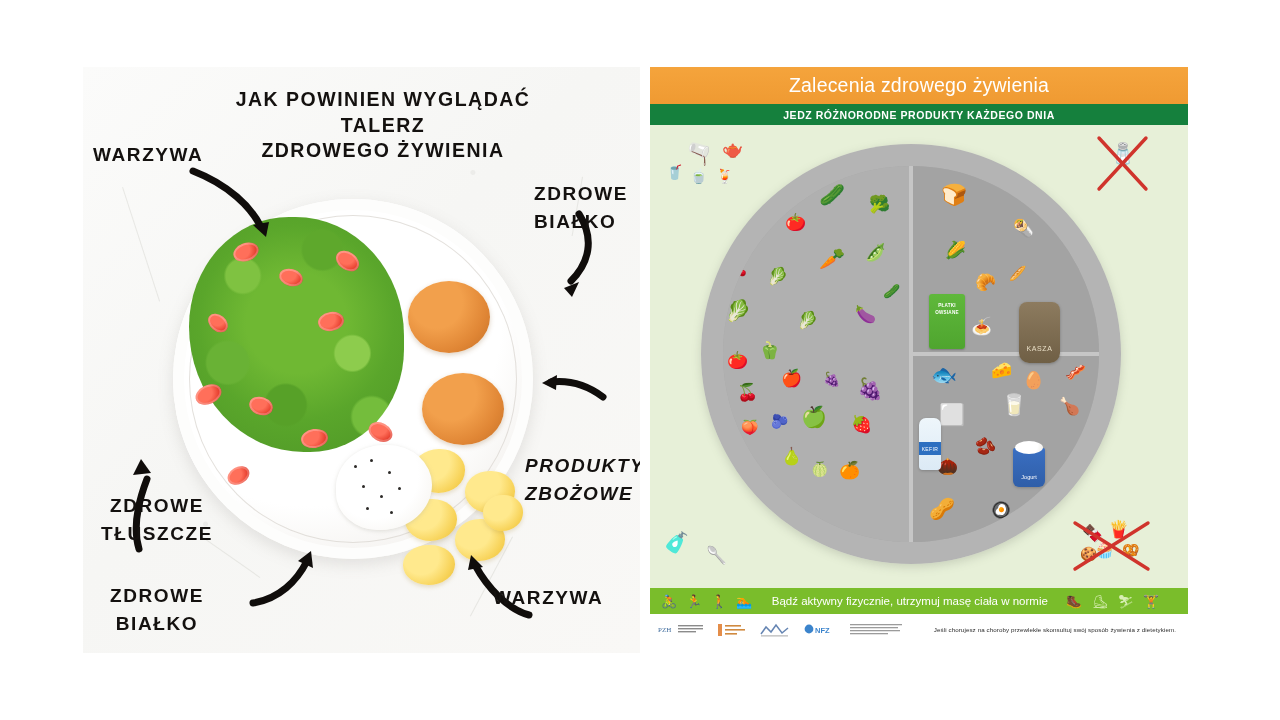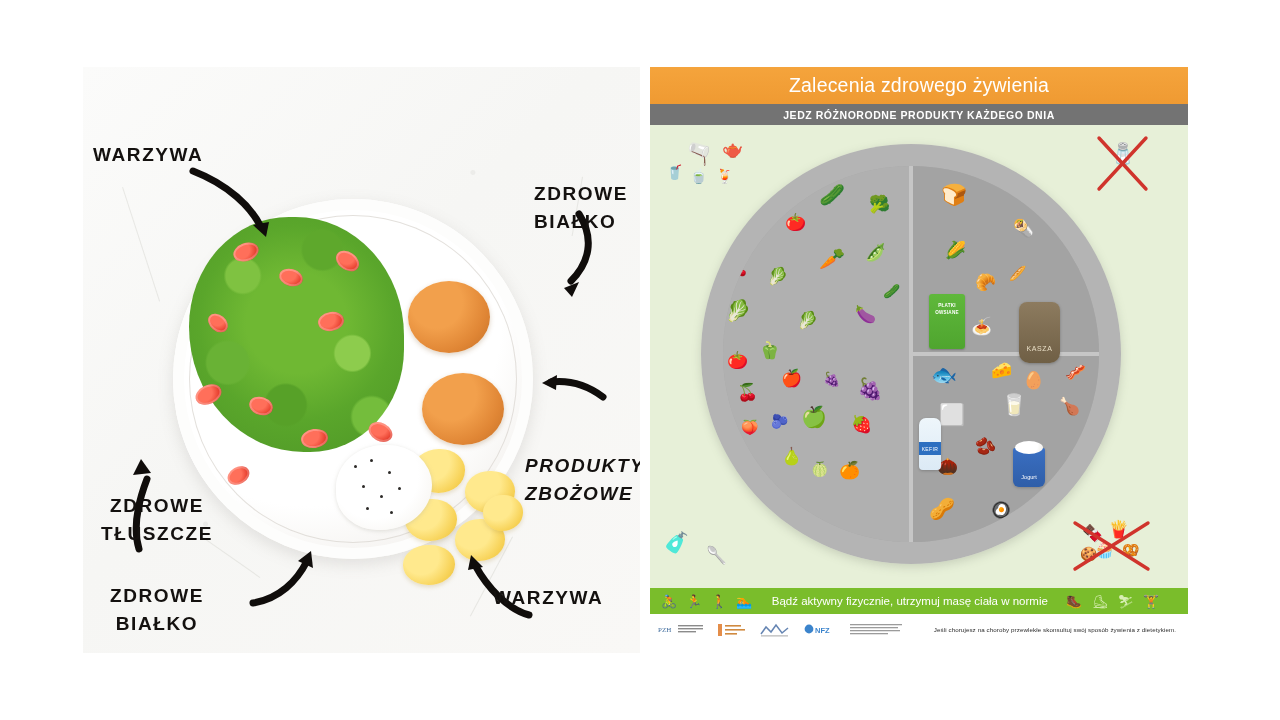--- a/index.html
+++ b/index.html
@@ -66,21 +66,21 @@
   .seed{position:absolute;width:3px;height:3px;border-radius:50%;background:#2c2a28;}
 
   
   .arrow{position:absolute;stroke:#100d0b;stroke-width:7;fill:none;stroke-linecap:round;}
 
   
   .poster{position:absolute;left:650px;top:67px;width:538px;height:578px;background:#ffffff;overflow:hidden;}
   .p-orange{height:37px;background:linear-gradient(180deg,#f5a43c 0%,#ef9a32 100%);
     display:flex;align-items:center;justify-content:center;}
   .p-orange span{color:#fff;font-size:19.5px;letter-spacing:.2px;}
-  .p-green{height:21px;background:#737373;display:flex;align-items:center;justify-content:center;}
+  .p-green{height:21px;background:#15803d;display:flex;align-items:center;justify-content:center;}
   .p-green span{color:#fff;font-size:10.5px;letter-spacing:.55px;font-weight:600;}
   .p-body{position:relative;height:463px;background:#e7f0d8;}
   .p-bar{height:26px;background:#7abd2b;display:flex;align-items:center;gap:11px;padding:0 11px;}
   .p-bar .bartext{color:#fff;font-size:11.5px;flex:0 0 auto;margin:0 8px;}
   .p-bar .acts{display:flex;gap:9px;align-items:center;color:#d8eeb4;font-size:13px;line-height:1;}
   .p-foot{height:31px;background:#fff;display:flex;align-items:center;padding:0 8px;gap:14px;}
   .logo{opacity:.85;flex:0 0 auto;}
   .foot-note{margin-left:auto;font-size:6.2px;color:#2b2b2b;letter-spacing:.1px;padding-right:4px;}
 
   
@@ -180,20 +180,22 @@
       <path class="arrow" d="M64,412 C54,438 50,462 56,482"></path>
       <polygon points="58,392 50,408 68,406" fill="#100d0b"></polygon>
 
       <path class="arrow" d="M170,536 C196,532 214,514 224,494"></path>
       <polygon points="228,484 230,501 215,494" fill="#100d0b"></polygon>
 
       <path class="arrow" d="M446,548 C424,542 404,520 392,498"></path>
       <polygon points="388,488 400,500 385,503" fill="#100d0b"></polygon>
     </svg>
 
+    <div class="cap cap-title">JAK POWINIEN WYGLĄDAĆ TALERZ
+ZDROWEGO ŻYWIENIA</div>
     <div class="cap cap-warzywa-tl">WARZYWA</div>
     <div class="cap cap-bialko-tr">ZDROWE
 BIAŁKO</div>
     <div class="cap cap-zboza">PRODUKTY
 ZBOŻOWE</div>
     <div class="cap cap-tluszcze">ZDROWE
 TŁUSZCZE</div>
     <div class="cap cap-bialko-bl">ZDROWE
 BIAŁKO</div>
     <div class="cap cap-warzywa-br">WARZYWA</div>

